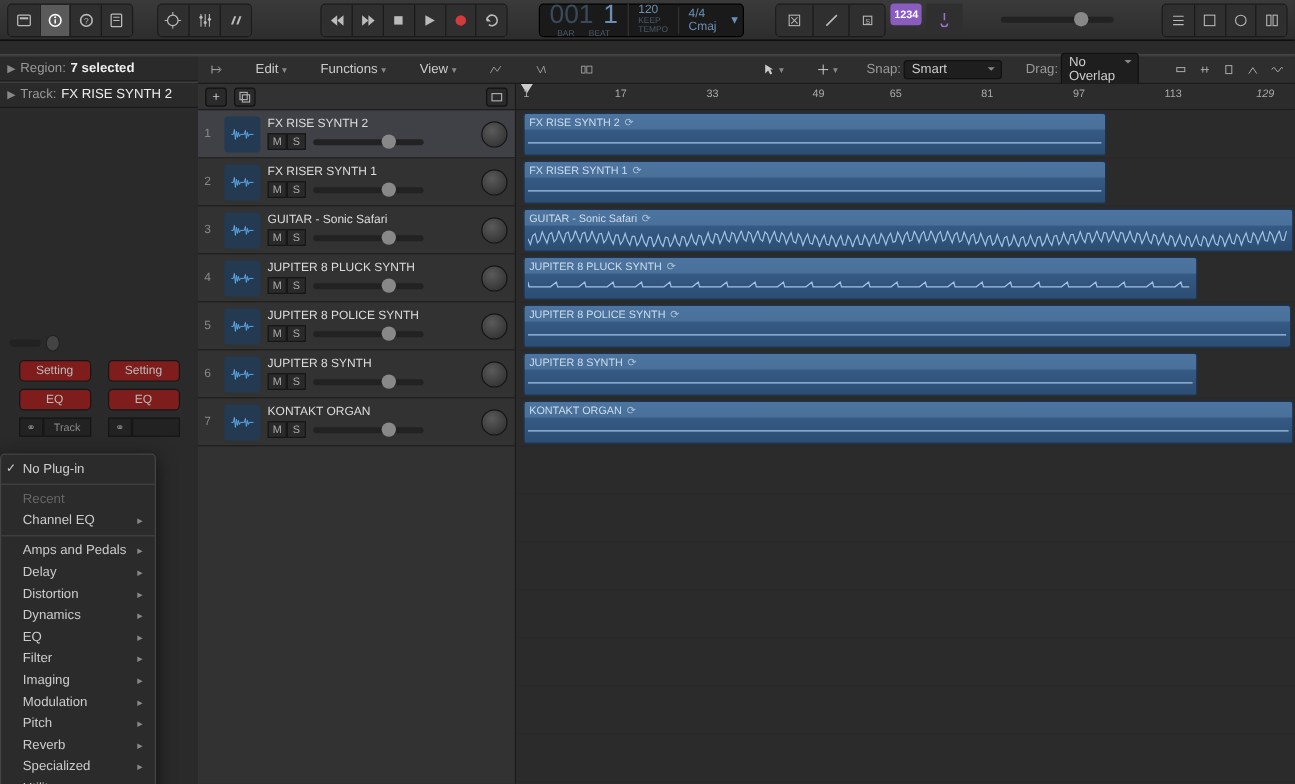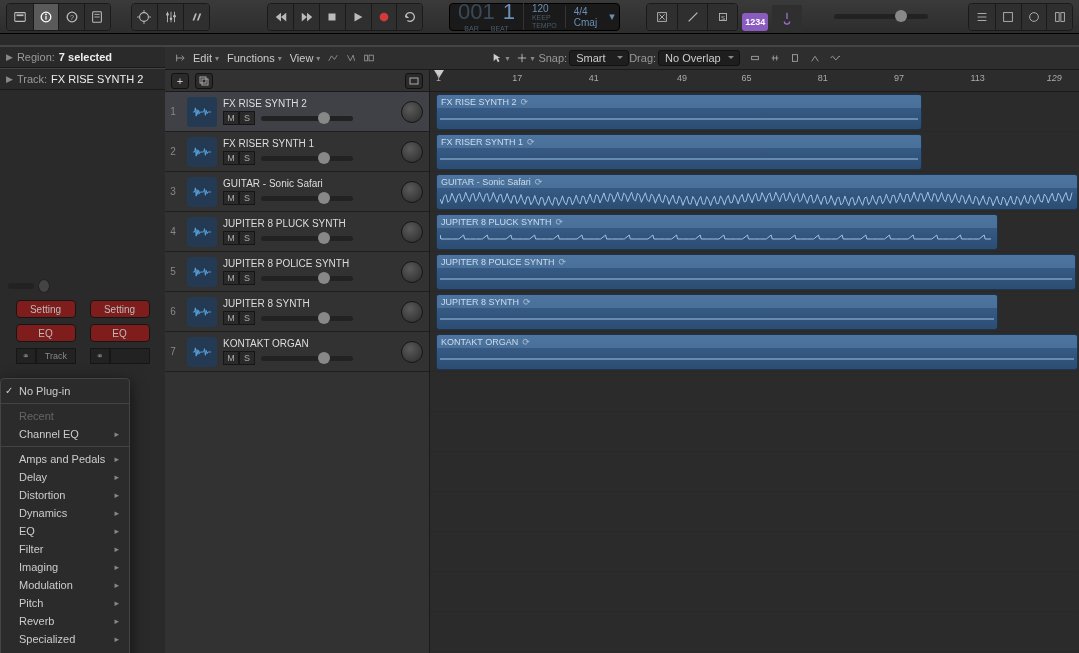--- a/index.html
+++ b/index.html
@@ -16,28 +16,28 @@
 
 .lcd { display: flex; height: 28px; background: #1a1a1a; border: 1px solid #000; border-radius: 4px; margin-left: 6px; color: #6a8fb5; align-items: center; }
 .lcd-main { padding: 0 8px; display: flex; flex-direction: column; align-items: center; line-height: 1; }
 .lcd-main .big { font-size: 22px; font-weight: 300; display: flex; gap: 8px; }
 .lcd-main .big span:first-child { color: #3a4a5a; }
 .lcd-sub { font-size: 7px; color: #4a5a6a; display: flex; gap: 12px; margin-top: 2px; }
 .lcd-side { border-left: 1px solid #333; padding: 0 8px; display: flex; flex-direction: column; line-height: 1.1; font-size: 10px; }
 .lcd-side .lab { font-size: 7px; color: #4a5a6a; }
 .lcd-drop { width: 14px; display: flex; align-items: center; justify-content: center; cursor: pointer; }
 
-.right-tools { display: flex; gap: 4px; margin-left: 6px; align-items: flex-end; }
+.right-tools { display: flex; gap: 4px; margin-left: 6px; align-items: flex-start; }
 .badge-1234 { background: #8a5cbf; color: #fff; font-size: 9px; padding: 4px 3px; border-radius: 3px; font-weight: 600; }
 .vol-slider { width: 110px; height: 5px; background: #222; border-radius: 3px; position: relative; margin-left: 12px; }
 .vol-slider .thumb { position: absolute; top: -4px; width: 12px; height: 12px; background: #888; border-radius: 50%; left: 65%; }
 .spacer-flex { flex: 1; }
 
 
-.editbar { position: absolute; left: 165px; right: 0; top: 46px; height: 24px; background: #2e2e2e; border-top: 1px solid #444; border-bottom: 1px solid #1a1a1a; display: flex; align-items: center; padding: 0 6px; gap: 0; font-size: 11px; color: #ccc; }
+.editbar { position: absolute; left: 165px; right: 0; top: 46px; height: 24px; background: #2e2e2e; border-top: 1px solid #444; border-bottom: 1px solid #1a1a1a; display: flex; align-items: center; padding: 0 6px; gap: 20px; font-size: 11px; color: #ccc; }
 .eb-btn { height: 18px; padding: 0 4px; display: flex; align-items: center; gap: 3px; cursor: pointer; }
 .eb-btn svg { width: 10px; height: 10px; fill: #aaa; }
 .eb-select { display: flex; align-items: center; gap: 2px; }
 .eb-label { color: #999; }
 .eb-val { background: #1e1e1e; border: 1px solid #111; padding: 1px 18px 1px 6px; border-radius: 3px; position: relative; }
 .eb-val::after { content: ""; position: absolute; right: 5px; top: 5px; border: 3px solid transparent; border-top-color: #888; }
 
 
 .infobar { position: absolute; left: 0; top: 46px; width: 165px; background: #2a2a2a; }
 .info-row { height: 22px; border-top: 1px solid #444; border-bottom: 1px solid #1a1a1a; display: flex; align-items: center; padding: 0 6px; font-size: 11px; }
@@ -338,21 +338,21 @@
     </div>
   <div class="eb-btn">
       <svg viewBox="0 0 12 12">
         <line x1="6" y1="1" x2="6" y2="11" stroke="#ccc"></line>
         <line x1="1" y1="6" x2="11" y2="6" stroke="#ccc"></line>
       </svg>
       <span style="font-size:8px;color:#888">▾</span>
     </div>
   <div class="eb-select">
       <span class="eb-label">Snap:</span>
-      <span class="eb-val" style="width:60px">Smart</span>
+      <span class="eb-val" style="width:82px">Smart</span>
     </div>
   <div class="eb-select">
       <span class="eb-label">Drag:</span>
       <span class="eb-val">No Overlap</span>
     </div>
   <div style="margin-left:6px;display:flex;gap:2px">
     <div class="eb-btn">
         <svg viewBox="0 0 12 12">
           <rect x="2" y="4" width="8" height="4" fill="none" stroke="#aaa"></rect>
         </svg>
@@ -633,21 +633,21 @@
         <div class="knob"></div>
       </div>
     </div>
 </div>
 
 <div class="ruler">
   <div class="playhead"></div>
   <div id="ruler-nums">
       <div class="ruler-num" style="left: 6px;">1</div>
       <div class="ruler-num" style="left: 82.3529px;">17</div>
-      <div class="ruler-num" style="left: 158.706px;">41</div>
+      <div class="ruler-num" style="left: 158.706px;">33</div>
       <div class="ruler-num" style="left: 247px;">49</div>
       <div class="ruler-num" style="left: 311.412px;">65</div>
       <div class="ruler-num" style="left: 387.765px;">81</div>
       <div class="ruler-num" style="left: 464.118px;">97</div>
       <div class="ruler-num" style="left: 540.471px; text-align: right;">113</div>
       <div class="ruler-num" style="left: 616.824px; font-style: italic;">129</div>
     </div>
 </div>
 
 <div class="arrange">

